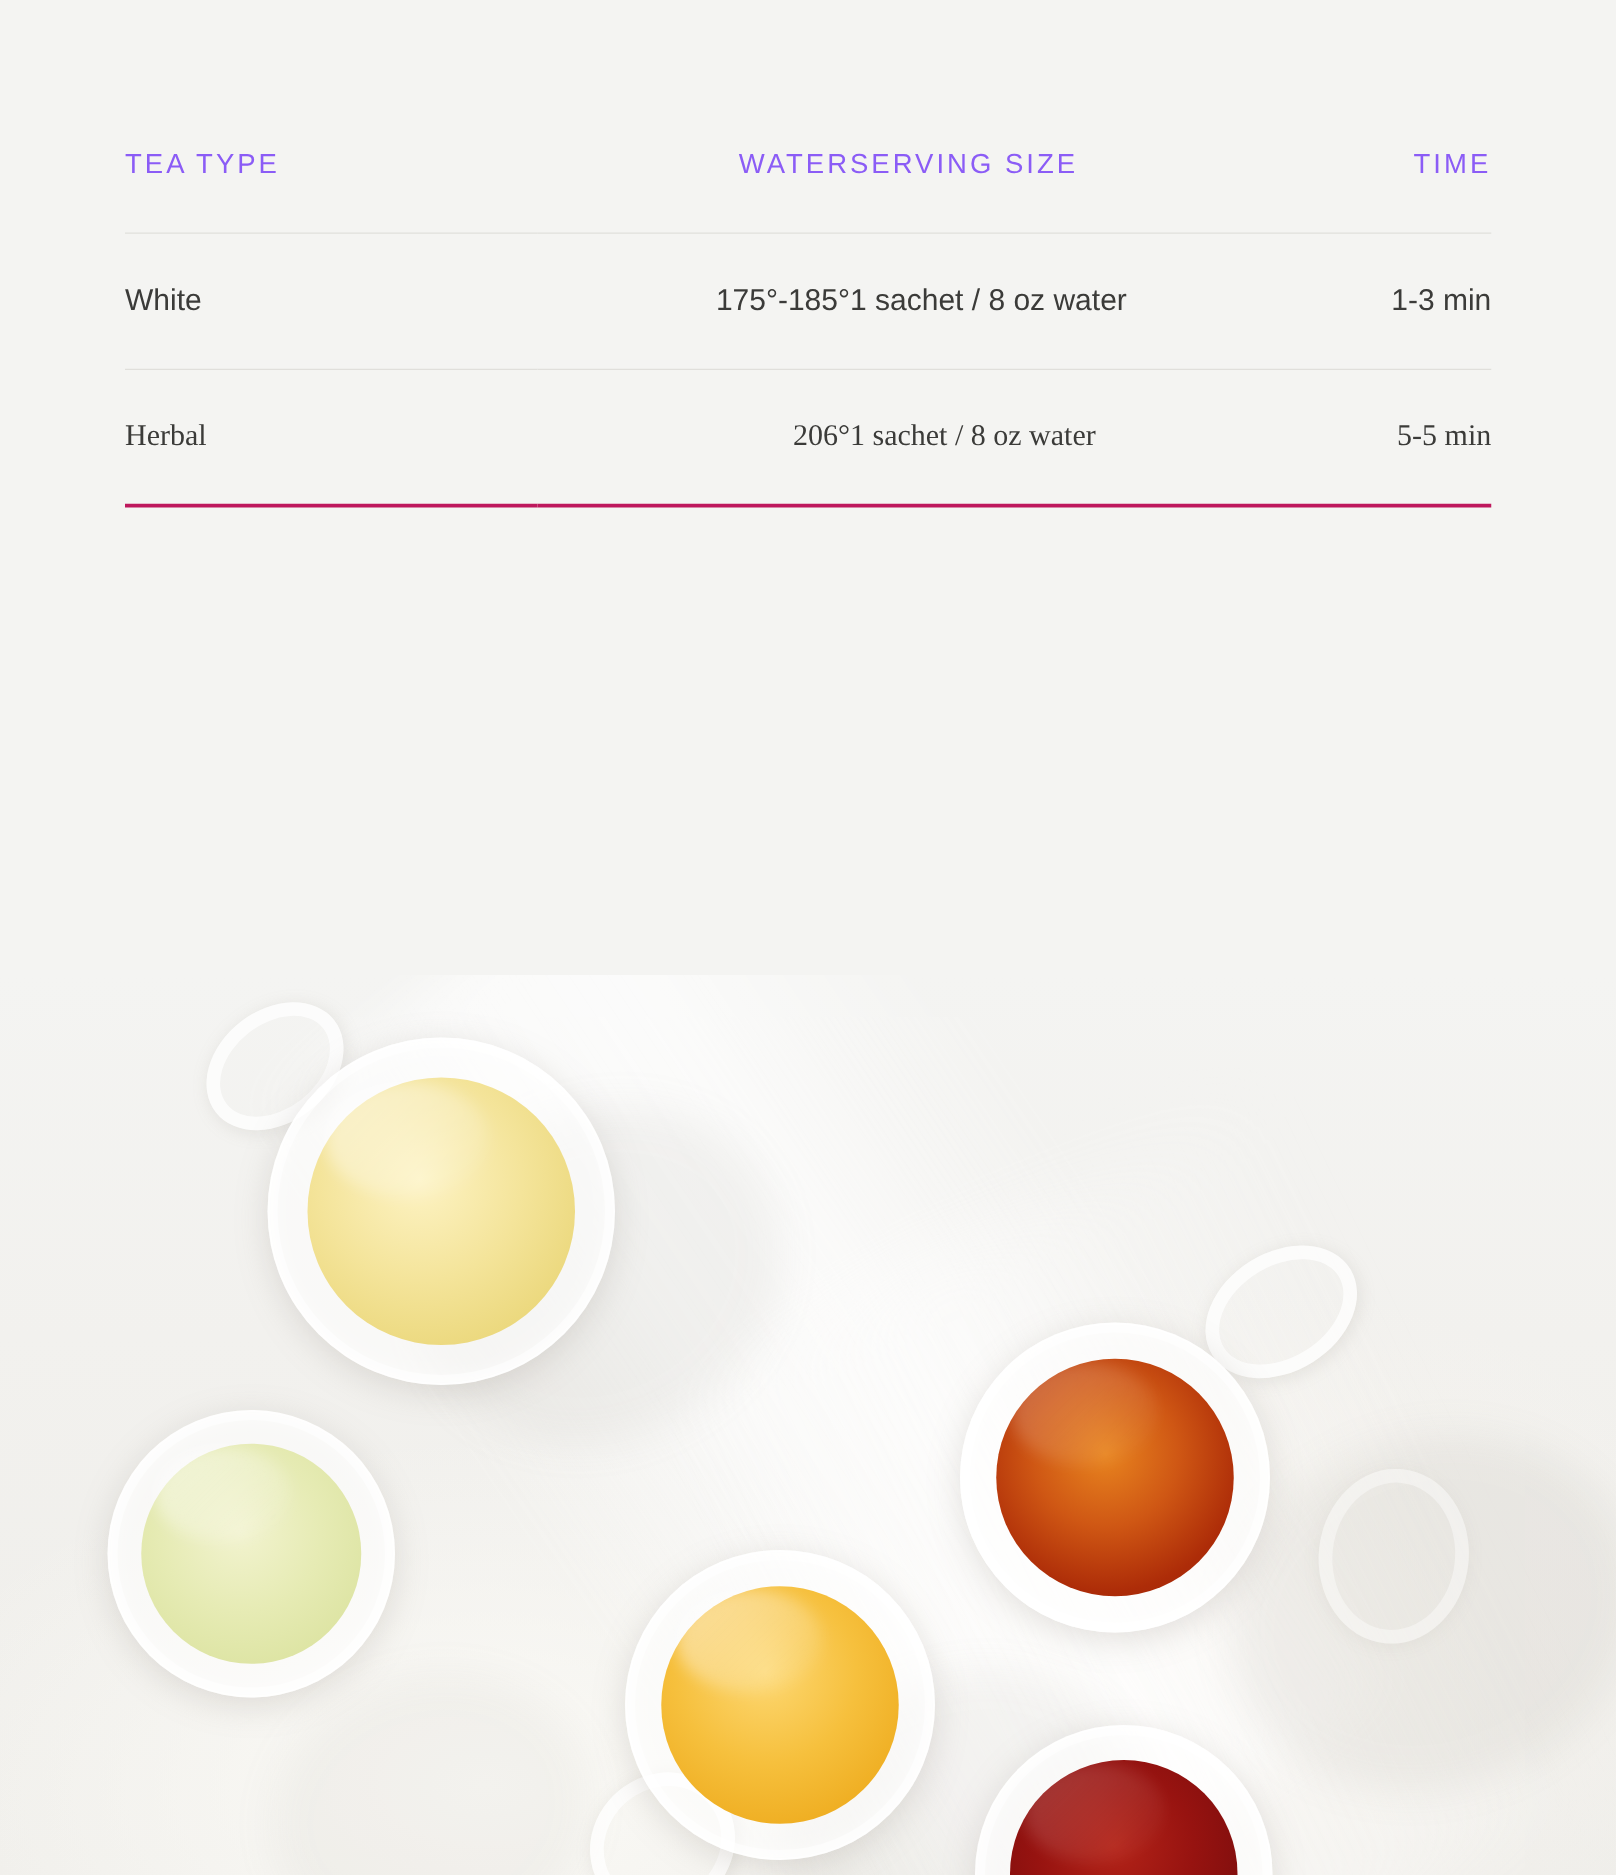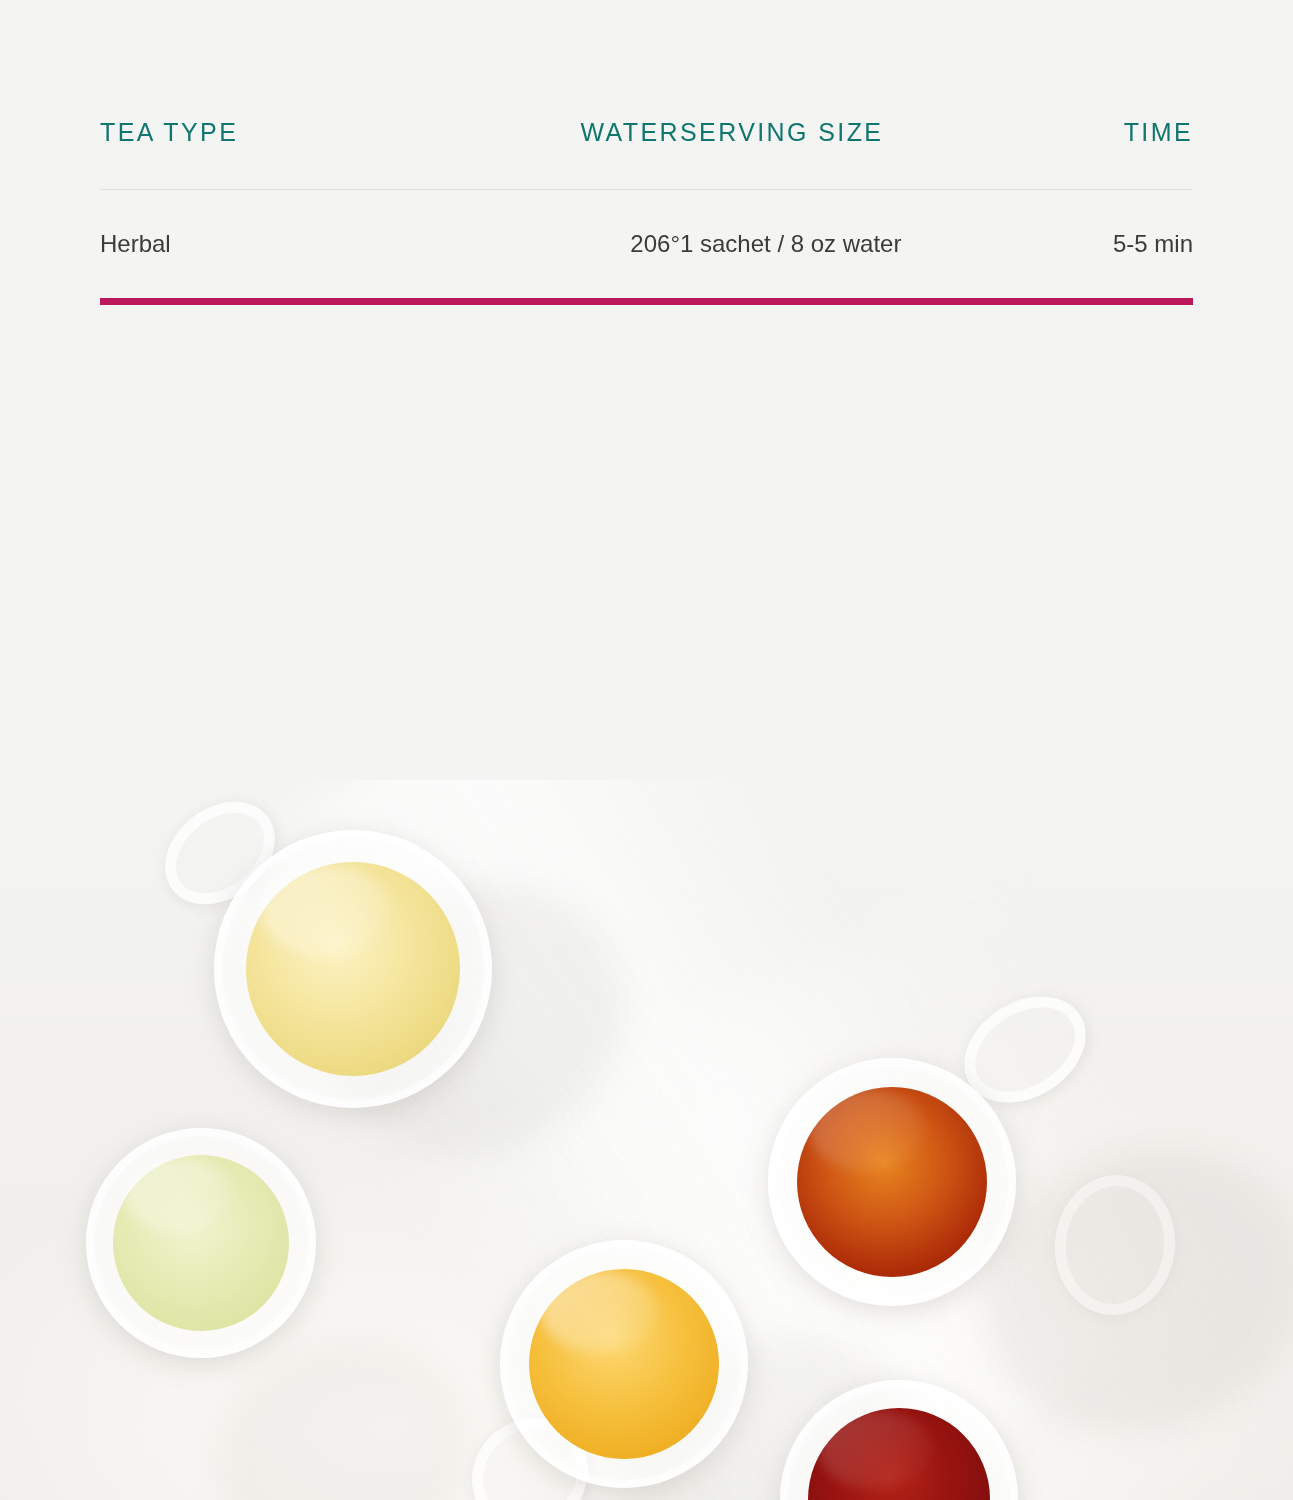--- a/index.html
+++ b/index.html
@@ -118,35 +118,35 @@
     padding-top: 92px;
   }
 
   table.chart {
     width: 1093px;
     border-collapse: collapse;
     margin-top: 118px;
   }
   table.chart th {
     font-weight: 400;
-    font-size: 25px;
+    font-size: 22px;
     letter-spacing: 2.4px;
-    color: #0f766e;
+    color: #8b5cf6;
     text-transform: uppercase;
     padding: 0 0 42px 0;
     white-space: nowrap;
   }
   table.chart td {
     font-size: 24px;
     color: #3b3b39;
     padding: 40px 0;
     border-top: 1px solid #e0dfdb;
     white-space: nowrap;
   }
-  table.chart tr.last td { border-bottom: 7px solid #be185d; }
+  table.chart tr.last td { border-bottom: 3px solid #be185d; font-family: Liberation Serif, serif; }
 
   .col-type   { text-align: left;   width: 330px; }
   .col-water  { text-align: right; width: 250px; }
   .col-serve  { text-align: left; width: 360px; }
   .col-time   { text-align: right;  width: 153px; }
 </style>
 </head>
 <body>
 
 <div class="photo-layer">
@@ -202,20 +202,26 @@
   <table class="chart">
     <thead>
       <tr>
         <th class="col-type">TEA TYPE</th>
         <th class="col-water">WATER</th>
         <th class="col-serve">SERVING SIZE</th>
         <th class="col-time">TIME</th>
       </tr>
     </thead>
     <tbody>
+      <tr>
+        <td class="col-type">White</td>
+        <td class="col-water">175°-185°</td>
+        <td class="col-serve">1 sachet / 8 oz water</td>
+        <td class="col-time">1-3 min</td>
+      </tr>
       <tr class="last">
         <td class="col-type">Herbal</td>
         <td class="col-water">206°</td>
         <td class="col-serve">1 sachet / 8 oz water</td>
         <td class="col-time">5-5 min</td>
       </tr>
     </tbody>
   </table>
 
 </div>

